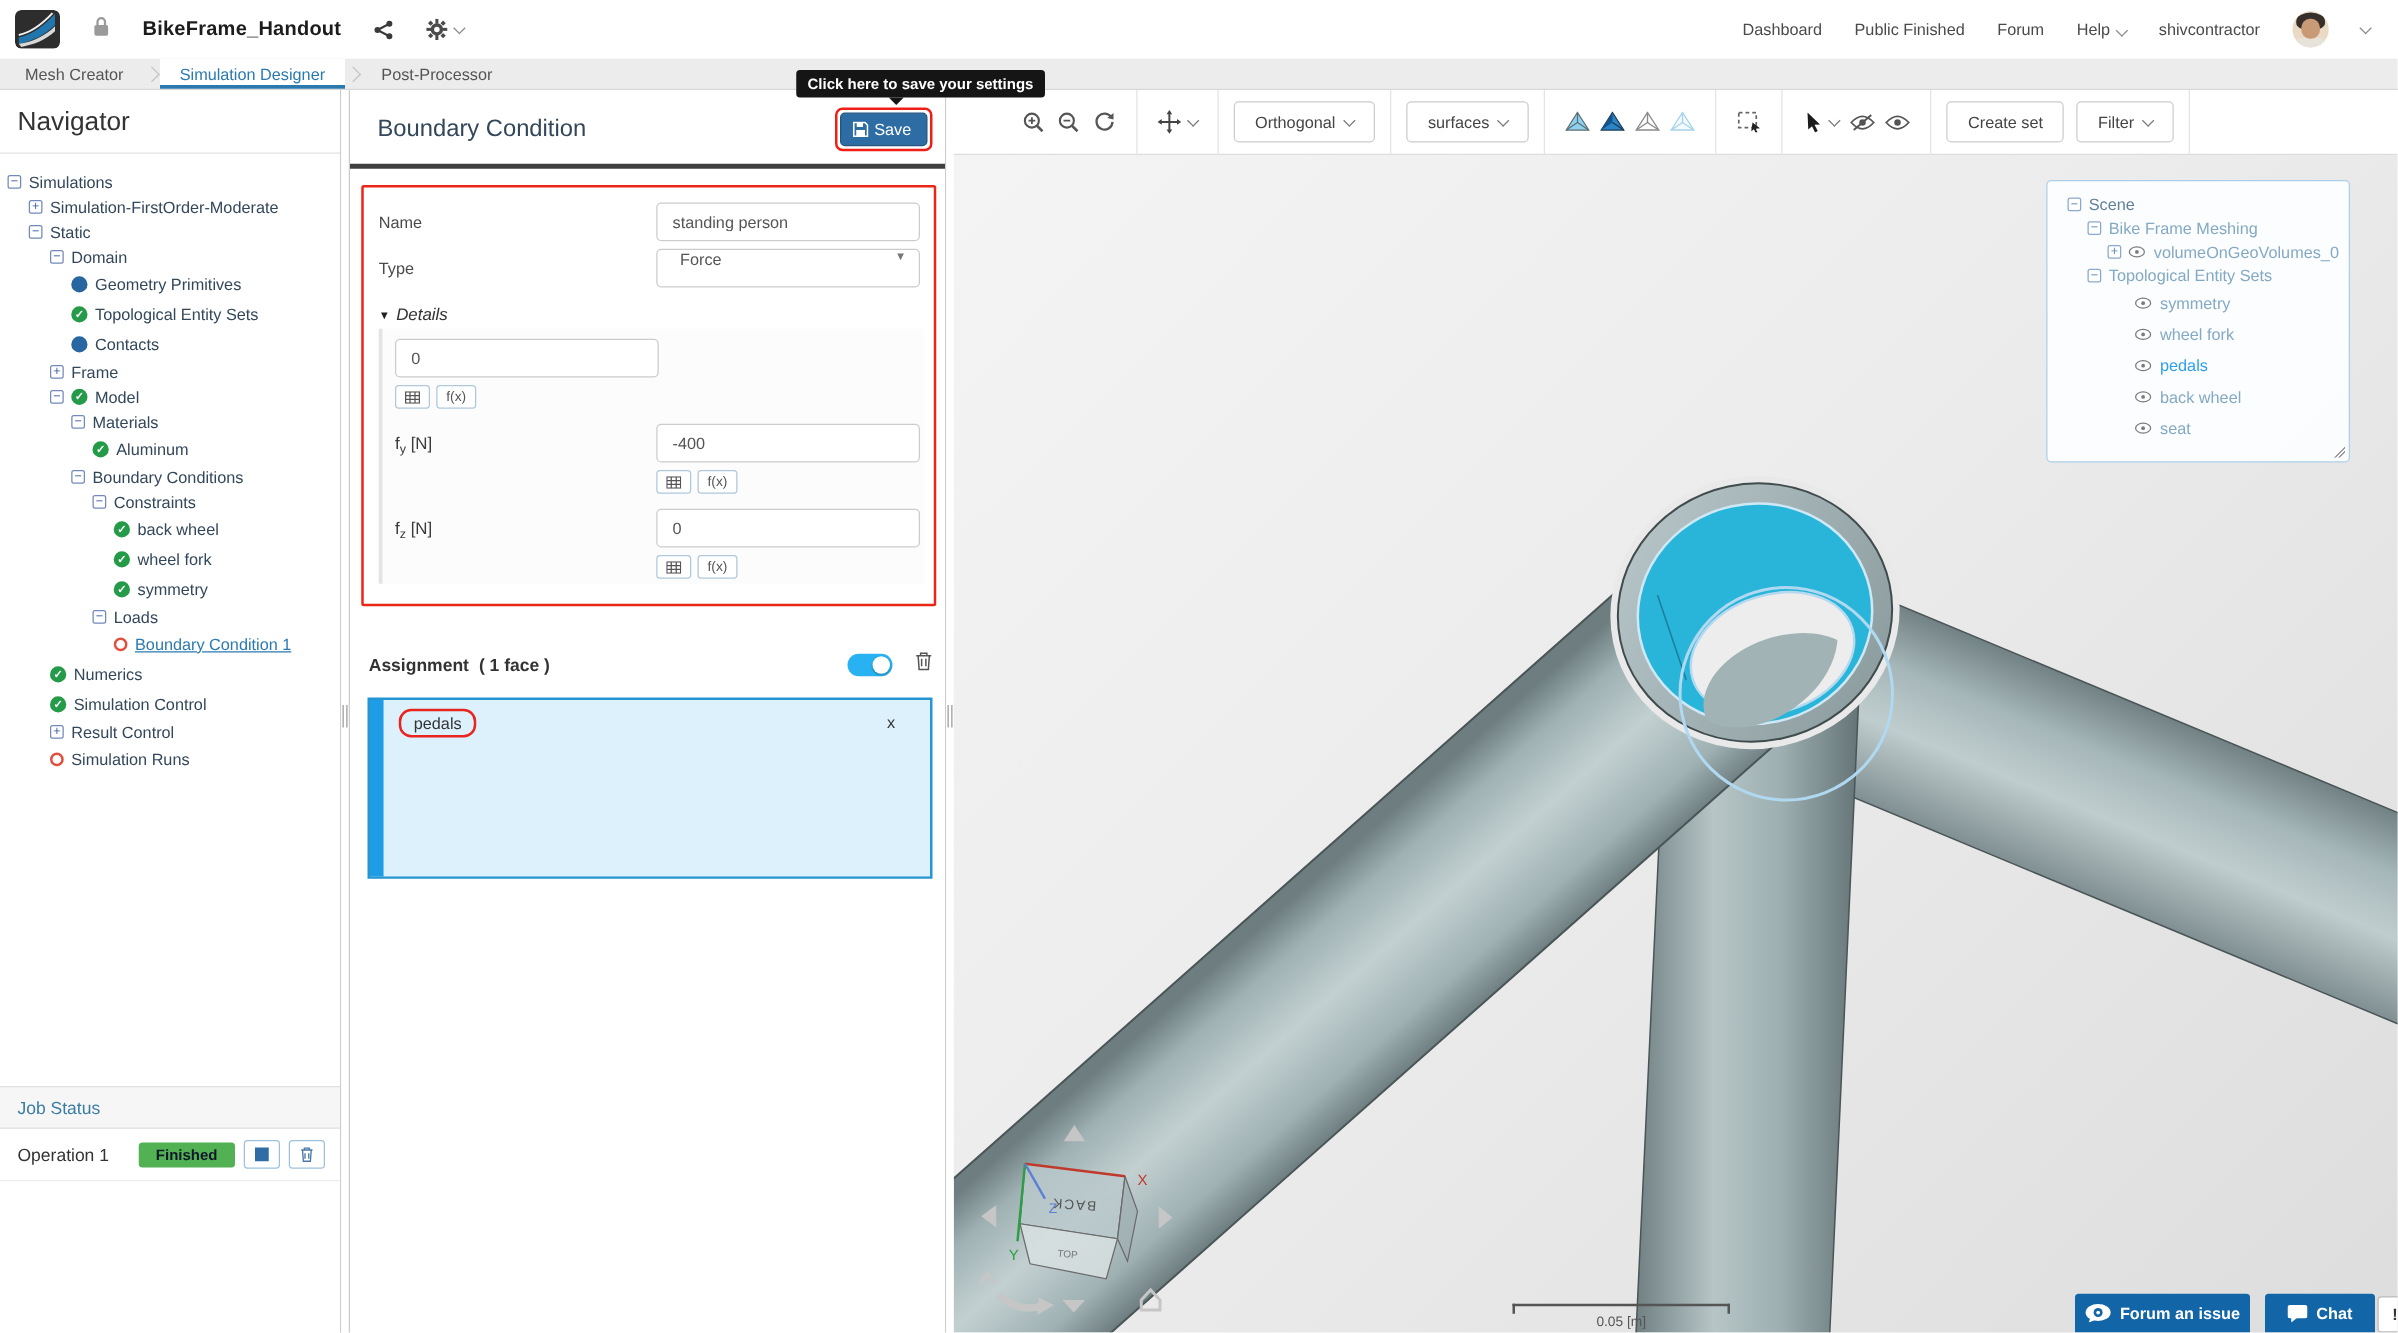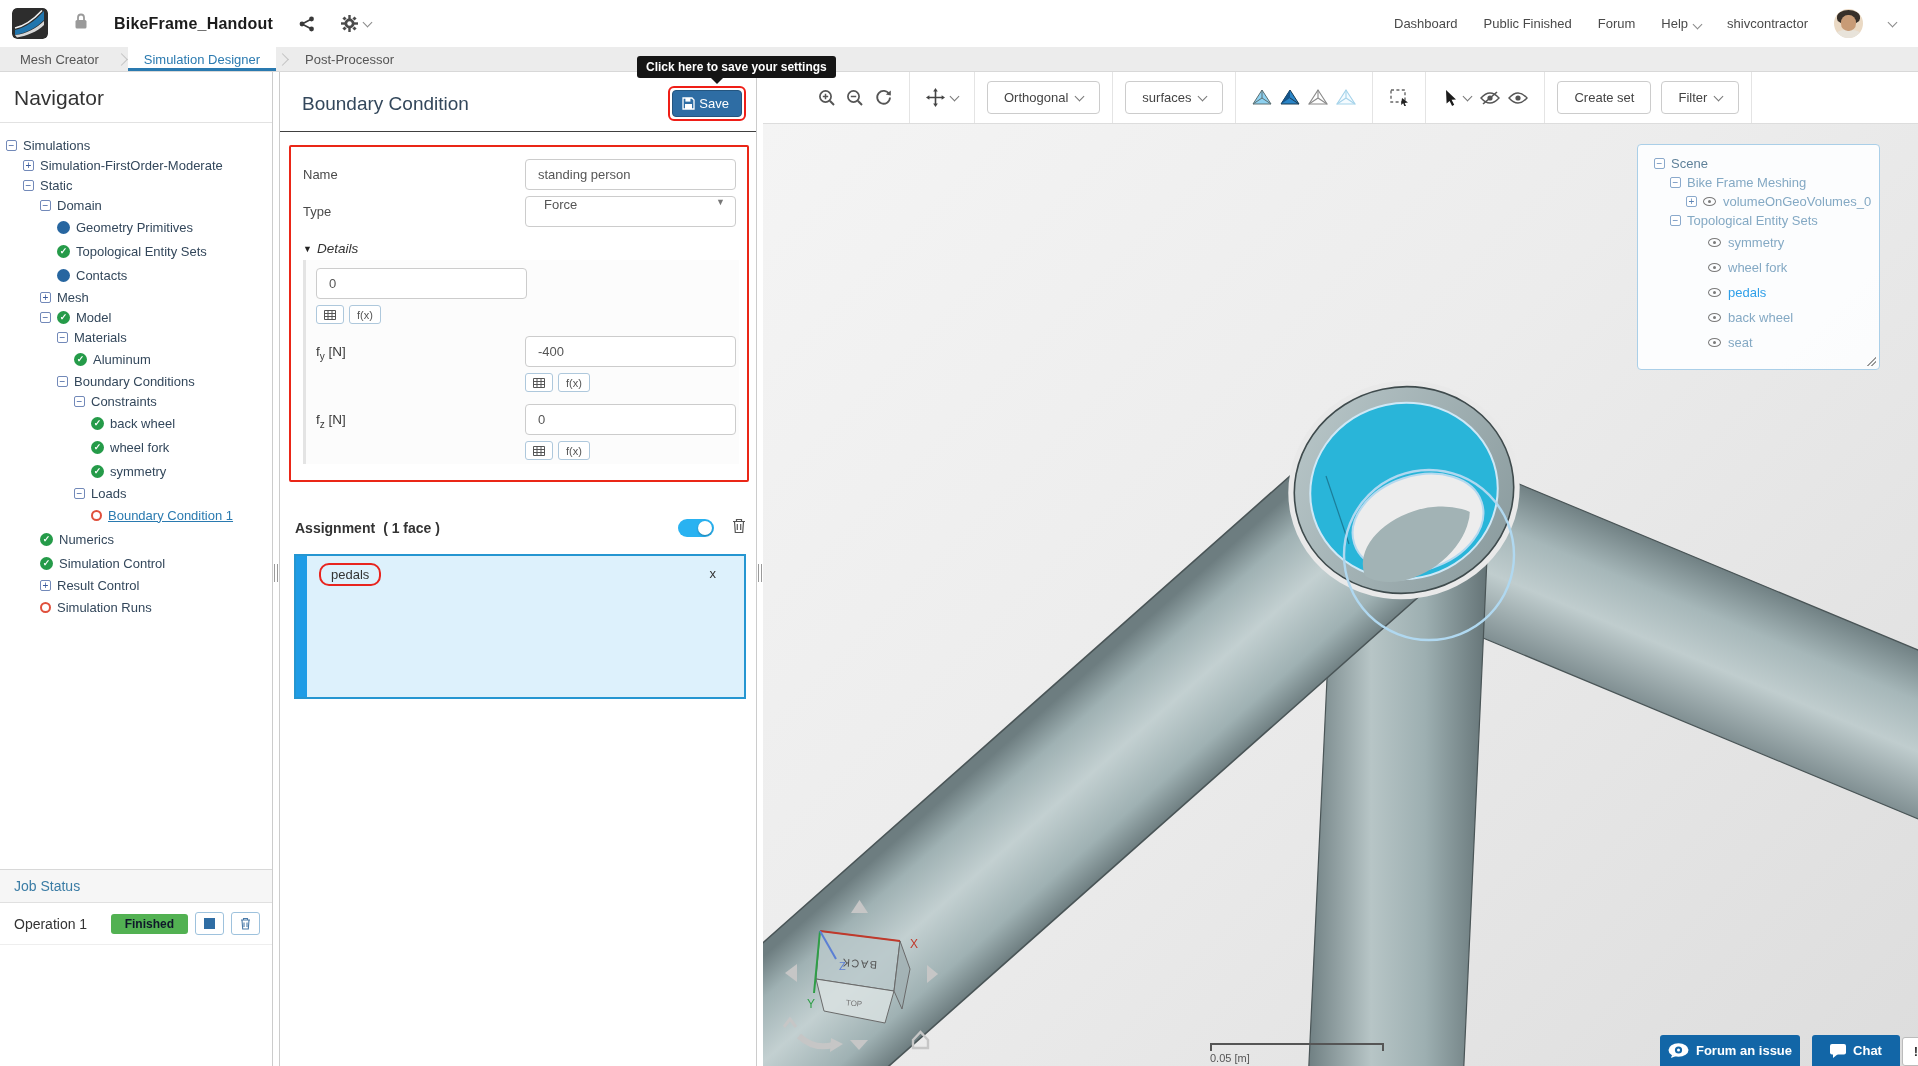--- a/index.html
+++ b/index.html
@@ -61,21 +61,21 @@
   .js-head { background:#f6f6f6; border-bottom:1px solid #e0e0e0; padding:8px 14px; font-size:14px; color:#3a7ca5; }
   .js-row { display:flex; align-items:center; padding:9px 12px 9px 14px; border-bottom:1px solid #eee; }
   .js-op { font-size:14px; color:#333; }
   .badge { margin-left:auto; background:#52b152; color:#0f172a; font-size:12px; font-weight:bold;
            padding:3px 14px; border-radius:3px; }
   .js-btn { width:29px; height:23px; border:1px solid #9ec2dd; border-radius:3px; background:#fff;
             margin-left:7px; display:flex; align-items:center; justify-content:center; cursor:pointer; }
   .stop-sq { width:11px; height:11px; background:#2f6da4; }
 
   
-  .mp-head { display:flex; align-items:center; padding:14px 10px 10px 22px; border-bottom:1px solid #404040; }
+  .mp-head { display:flex; align-items:center; padding:14px 10px 10px 22px; border-bottom:4px solid #404040; }
   .mp-title { font-size:19px; color:#33475b; }
   .red-ring { margin-left:auto; border:2px solid #ef1e17; border-radius:6px; padding:2px; }
   .savebtn { background:#2e6da4; border:1px solid #24557f; border-radius:4px; color:#fff; font-size:13px;
              padding:5px 12px 5px 9px; display:flex; align-items:center; gap:4px; cursor:pointer; }
   .formbox { margin:13px 7px 0 9px; border:2px solid #ea2617; border-radius:2px; padding:6px 8px 16px 12px; }
   .frow { display:flex; margin-top:6px; }
   .flabel { flex:1; font-size:13px; color:#4a4a4a; padding-top:8px; }
   .fctl { width:211px; flex:none; margin-right:3px; }
   .tinput { width:100%; height:31px; border:1px solid #ccc; border-radius:4px; padding:0 12px;
             font-size:13px; color:#555; font-family:"Liberation Sans",sans-serif; background:#fff; }
@@ -128,21 +128,21 @@
   .srow.root { color:#5f8199; }
   .srow.hl { color:#2f9fe8; }
   .eye { width:13px; height:9px; border:1px solid #7a7a7a; border-radius:50%; position:relative; margin-right:7px; flex:none; }
   .eye::after { content:''; position:absolute; left:4px; top:2px; width:3px; height:3px; background:#7a7a7a; border-radius:50%; }
   .resz { position:absolute; right:3px; bottom:3px; width:9px; height:9px; cursor:nwse-resize;
           background:linear-gradient(135deg,transparent 50%,#999 50%,#999 58%,transparent 58%,transparent 70%,#999 70%,#999 78%,transparent 78%); }
 
   
   .scalebar { position:absolute; left:447px; top:919px; width:174px; }
   .sb-line { height:8px; border-top:2px solid #555; border-left:2px solid #555; border-right:2px solid #555; }
-  .sb-label { font-size:11px; color:#555; margin-top:1px; }
+  .sb-label { text-align:center; font-size:11px; color:#555; margin-top:1px; }
 
   
   .footbtn { position:absolute; bottom:0; height:31px; background:#1266a7; border-radius:3px 3px 0 0;
              color:#fff; font-size:13px; font-weight:bold; display:flex; align-items:center;
              justify-content:center; gap:7px; cursor:pointer; }
   .btn-report { right:118px; width:140px; }
   .btn-chat { right:18px; width:88px; }
   .btn-alert { position:absolute; bottom:0; right:-12px; width:28px; height:29px; background:#fff;
                border:1px solid #bbb; border-radius:3px; color:#333; font-weight:bold; font-size:13px;
                display:flex; align-items:center; justify-content:center; cursor:pointer; }
@@ -258,21 +258,21 @@
       <div class="trow big" style="margin-left:57px">
           <span class="ic check"></span>
           <span>Topological Entity Sets</span>
         </div>
       <div class="trow big" style="margin-left:57px">
           <span class="ic dot"></span>
           <span>Contacts</span>
         </div>
       <div class="trow" style="margin-left:40px">
           <span class="exp plus"></span>
-          <span>Mesh</span>
+          <span>Frame</span>
         </div>
       <div class="trow" style="margin-left:40px">
           <span class="exp minus"></span>
           <span class="ic check"></span>
           <span>Model</span>
         </div>
       <div class="trow" style="margin-left:57px">
           <span class="exp minus"></span>
           <span>Materials</span>
         </div>

